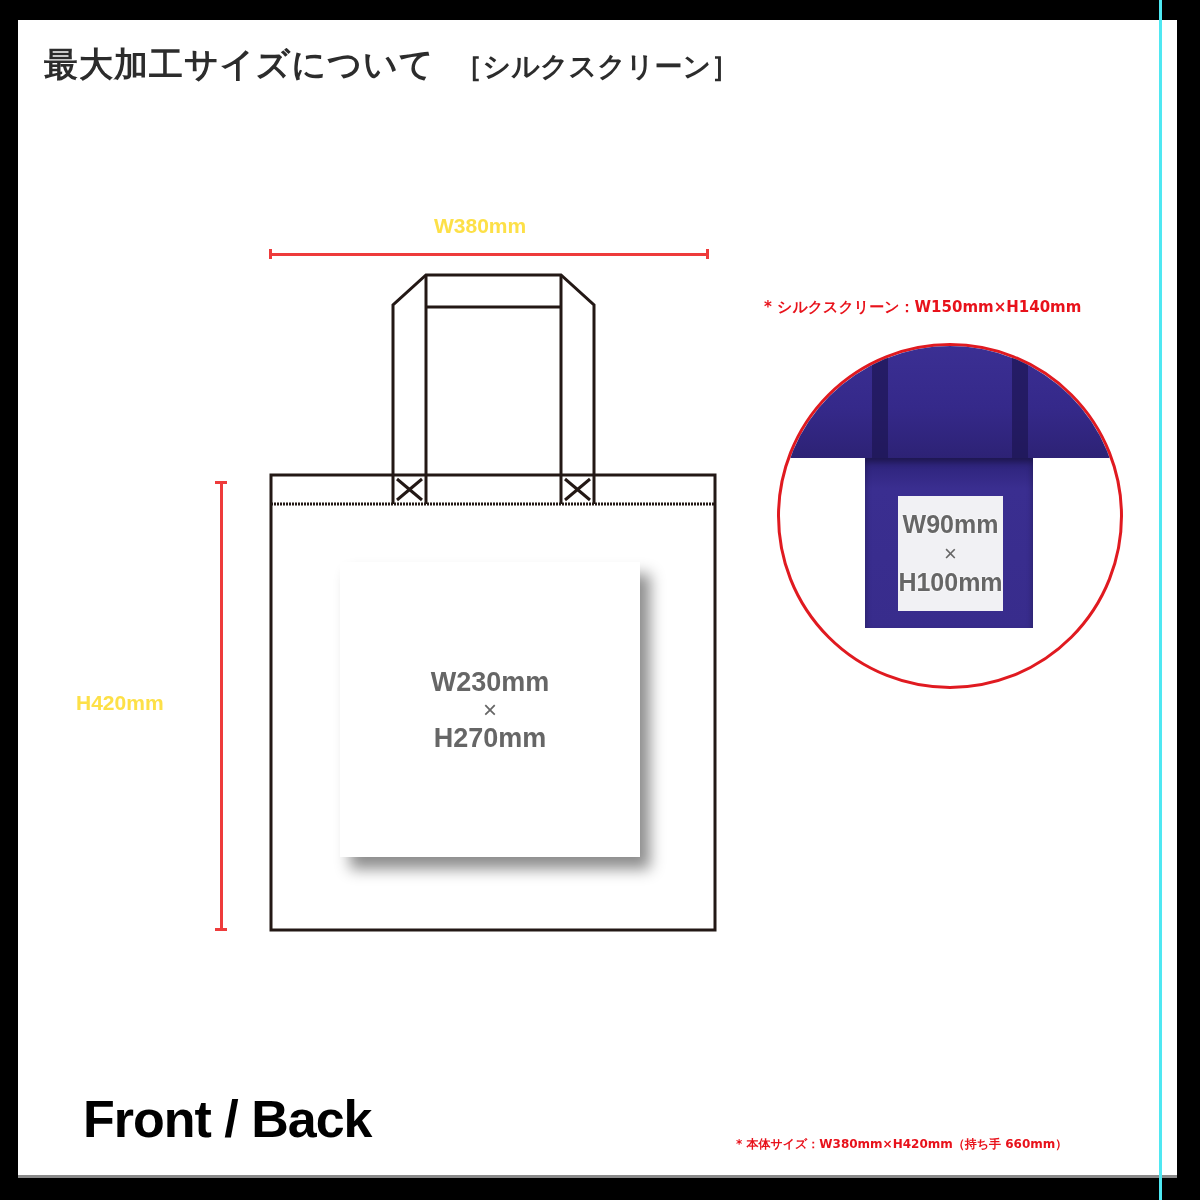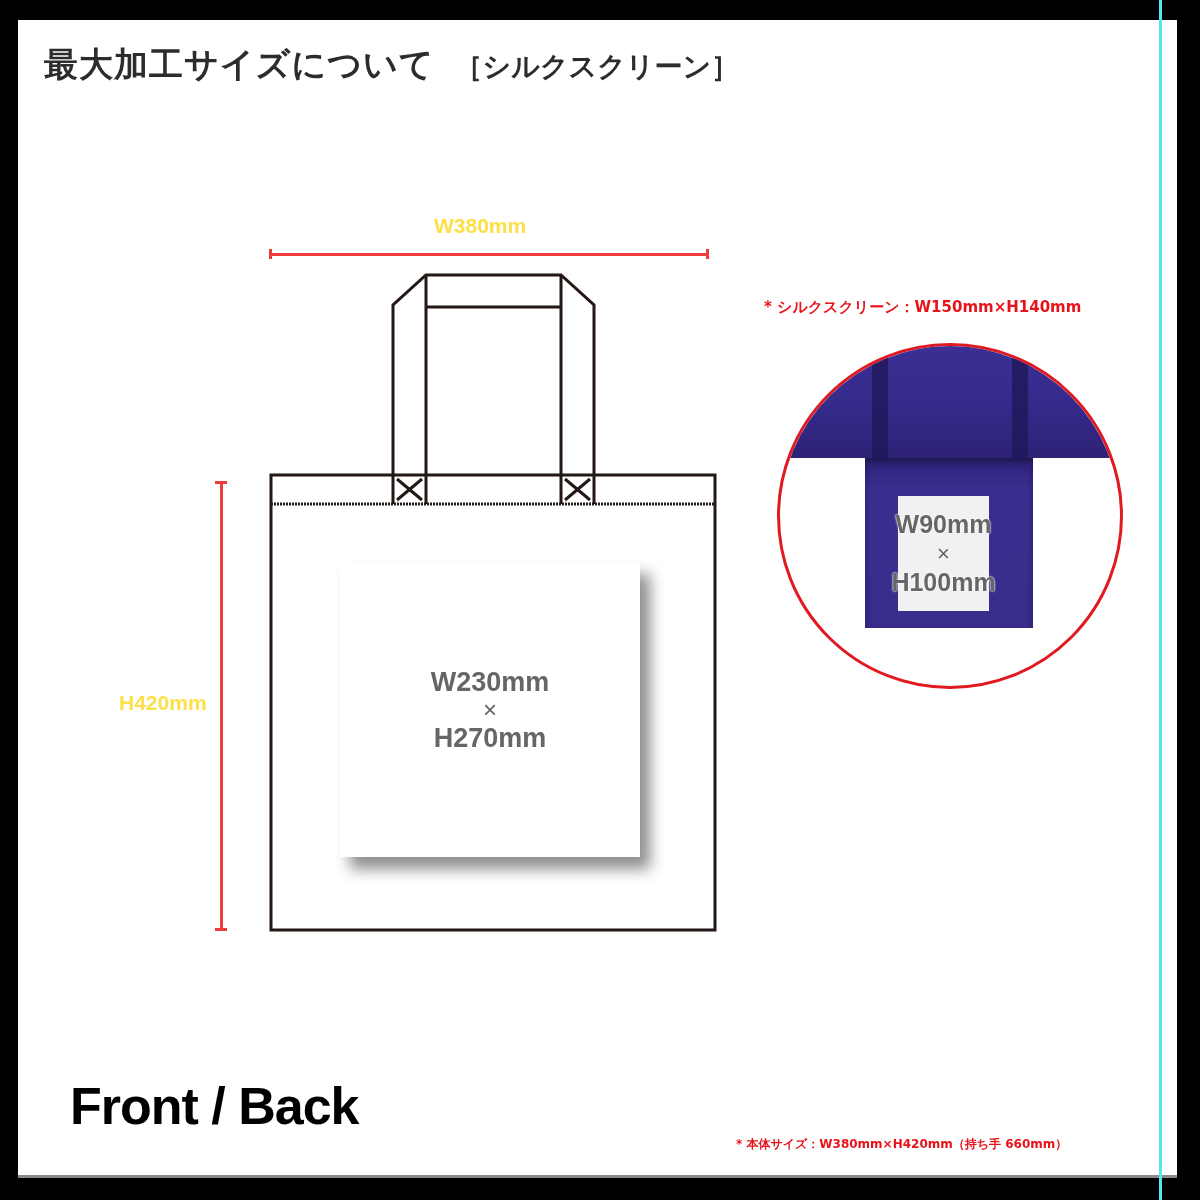--- a/index.html
+++ b/index.html
@@ -58,49 +58,49 @@
   }
   .fabric-strap {
     position: absolute; top: 0; width: 16px; height: 112px; background: #1c1552; opacity: 0.7;
   }
   .pouch {
     position: absolute; left: 85px; top: 112px; width: 168px; height: 170px;
     background: linear-gradient(180deg, #2c2278 0%, #3a2e90 18%, #382c8c 100%);
     box-shadow: inset 0 4px 6px rgba(0,0,0,0.35);
   }
   .pouch-label {
-    position: absolute; left: 118px; top: 150px; width: 91px; height: 115px;
+    position: absolute; left: 118px; top: 150px; width: 105px; height: 115px;
     background: #f1f1f4;
     display: flex; flex-direction: column; align-items: center; justify-content: center;
     font-family: "Liberation Sans", sans-serif; font-weight: bold; color: #666;
     font-size: 25px; line-height: 29px; text-align: center;
   }
   .pouch-label .t { white-space: nowrap; text-shadow: 0 0 2px #fff, 0 0 2px #fff; }
   .pouch-label .x { font-weight: normal; font-size: 22px; }
 
   .view-label {
-    position: absolute; left: 70px; top: 1076px; margin: 0;
+    position: absolute; left: 70px; top: 1076px; margin: 13px;
     font-family: "Liberation Sans", sans-serif; font-weight: bold; font-size: 52px; color: #000;
     white-space: nowrap; letter-spacing: -1px;
   }
 </style>
 </head>
 <body>
 
 <div class="panel"></div>
 <div class="cyan-guide"></div>
 
 <h1 class="title"><span>最大加工サイズについて</span><span class="sub">［シルクスクリーン］</span></h1>
 
 <div class="dim-label" style="left:434px; top:214px;">W380mm</div>
 <div class="redline-h" style="left:270px; top:253px; width:439px;"></div>
 <div class="tick-v" style="left:269px; top:249px;"></div>
 <div class="tick-v" style="left:706px; top:249px;"></div>
 
-<div class="dim-label" style="left:76px; top:691px;margin-left:43px;">H420mm</div>
+<div class="dim-label" style="left:76px; top:691px;">H420mm</div>
 <div class="redline-v" style="left:220px; top:482px; height:448px;"></div>
 <div class="tick-h" style="left:215px; top:481px;"></div>
 <div class="tick-h" style="left:215px; top:928px;"></div>
 
 <svg class="bag-svg" width="1200" height="1200">
   <g stroke="#231815" stroke-width="3" fill="none">
 
     <rect x="271" y="475" width="444" height="455"></rect>
 
     <line x1="271" y1="504" x2="715" y2="504" stroke-dasharray="2 1"></line>

